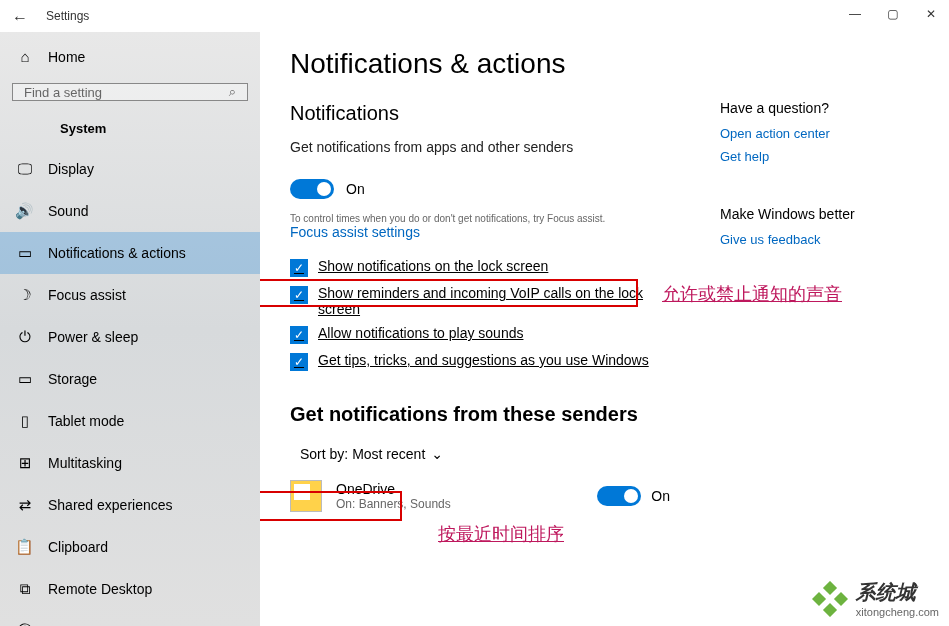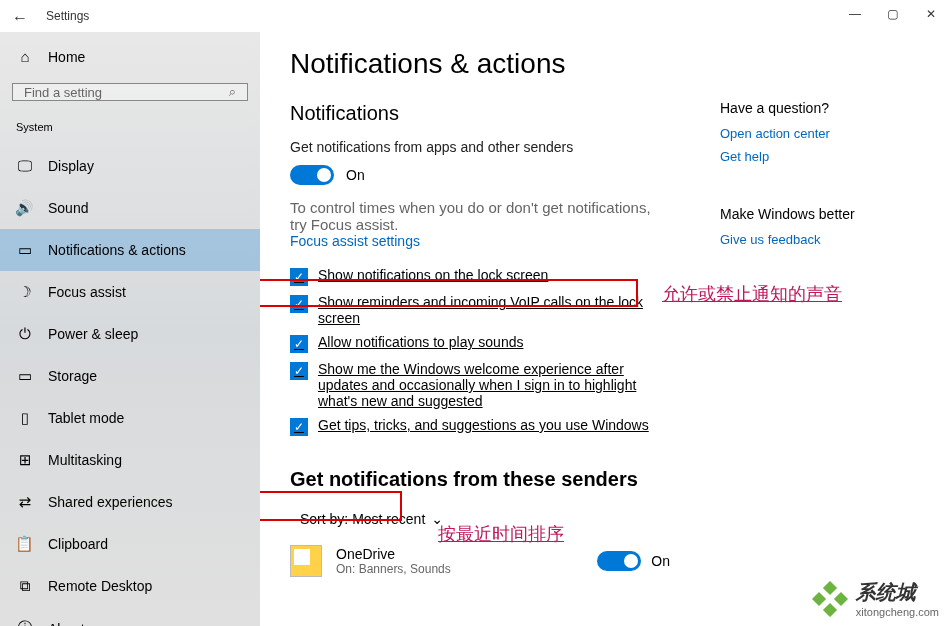--- a/index.html
+++ b/index.html
@@ -6,36 +6,36 @@
 body { width: 949px; height: 626px; background: #fff; overflow: hidden; position: relative; }
 .titlebar { height: 32px; display: flex; align-items: center; padding-left: 12px; font-size: 12px; color: #333; }
 .titlebar-left { display: flex; align-items: center; gap: 18px; }
 .window-controls { position: absolute; right: 6px; top: 4px; display: flex; gap: 14px; }
 .win-ctrl { width: 24px; height: 20px; display: flex; align-items: center; justify-content: center; font-size: 12px; color: #333; cursor: pointer; }
 .app-body { display: flex; height: calc(100% - 32px); }
 .sidebar { width: 260px; background: linear-gradient(180deg, #e8e8e8, #d7dadc 50%, #e0e0e0); display: flex; flex-direction: column; padding-top: 6px; }
 .home-row { display: flex; align-items: center; gap: 14px; padding: 10px 16px; font-size: 14px; cursor: pointer; }
 .search-box { margin: 8px 12px 14px 12px; height: 32px; border: 1px solid #888; background: rgba(255,255,255,0.35); display: flex; align-items: center; padding: 0 11px; font-size: 13px; color: #666; }
 .search-box span:first-child { flex: 1; }
-.cat-label { font-weight: 400; font-size: 11px; padding: 6px 16px 12px 16px; }
+.cat-label { font-weight: 700; font-size: 13px; padding: 6px 16px 12px 16px; margin-left: 44px; }
 .nav-item { display: flex; align-items: center; gap: 14px; padding: 12px 16px; font-size: 14px; cursor: pointer; }
 .nav-item.active { background: rgba(0, 120, 215, 0.25); }
 .nav-icon { width: 18px; display: flex; justify-content: center; font-size: 15px; }
 .main { flex: 1; padding: 16px 30px 0 30px; overflow: hidden; position: relative; }
 .page-title { font-size: 28px; font-weight: 400; margin-bottom: 18px; }
 .content-cols { display: flex; gap: 50px; }
 .left-col { width: 380px; }
 .right-col { width: 180px; padding-top: 2px; font-size: 13px; }
 .sub-h { font-size: 20px; font-weight: 400; margin-bottom: 14px; margin-top: 4px; }
 .sub-h2 { font-size: 20px; font-weight: 700; margin-top: 28px; margin-bottom: 14px; }
-.line { font-size: 14px; color: #222; margin-bottom: 10px; }
+.line { font-size: 14px; color: #222; margin-bottom: 24px; }
 .toggle-row { display: flex; align-items: center; gap: 12px; margin-bottom: 14px; }
 .toggle { width: 44px; height: 20px; border-radius: 10px; background: #0078d7; position: relative; cursor: pointer; }
 .toggle::after { content: ""; position: absolute; right: 3px; top: 3px; width: 14px; height: 14px; border-radius: 50%; background: #fff; }
-.muted { font-size: 15px; color: #666; }
+.muted { font-size: 10px; color: #666; }
 .link { color: #0067c0; cursor: pointer; }
 .chk-row { display: flex; align-items: flex-start; gap: 10px; font-size: 14px; padding: 4px 0; text-decoration: underline; }
 .chk { width: 18px; height: 18px; background: #0078d7; display: flex; align-items: center; justify-content: center; color: #fff; font-size: 12px; flex-shrink: 0; margin-top: 1px; }
 .chk::after { content: "✓"; }
 .annot-red { position: absolute; border: 2px solid #d80000; pointer-events: none; }
 .annot-text { position: absolute; color: #be185d; font-size: 18px; font-family: "SimSun","Microsoft YaHei"; text-decoration: underline; }
 .sortby { display: inline-flex; align-items: center; gap: 6px; font-size: 14px; padding: 6px 10px; cursor: pointer; }
 .sender-row { display: flex; align-items: center; gap: 14px; margin-top: 12px; }
 .sender-icon { width: 32px; height: 32px; background: #ffd24a; border: 1px solid #bbb; position: relative; }
 .sender-icon::before { content: ""; position: absolute; left: 3px; top: 3px; width: 16px; height: 16px; background: #fff; }
@@ -146,24 +146,20 @@
         <div class="chk-row">
           <div class="chk"></div>
           <span>Show reminders and incoming VoIP calls on the lock screen</span>
         </div>
         <div class="chk-row">
           <div class="chk"></div>
           <span>Allow notifications to play sounds</span>
         </div>
         <div class="chk-row">
           <div class="chk"></div>
-          <span>Show me the Windows welcome experience after updates and occasionally when I sign in to highlight what's new and suggested</span>
-        </div>
-        <div class="chk-row">
-          <div class="chk"></div>
           <span>Get tips, tricks, and suggestions as you use Windows</span>
         </div>
 
         <div class="sub-h2">Get notifications from these senders</div>
 
         <div class="sortby">
           <span><span>Sort by:</span> <span>Most recent</span></span>
           <span>⌄</span>
         </div>
 

